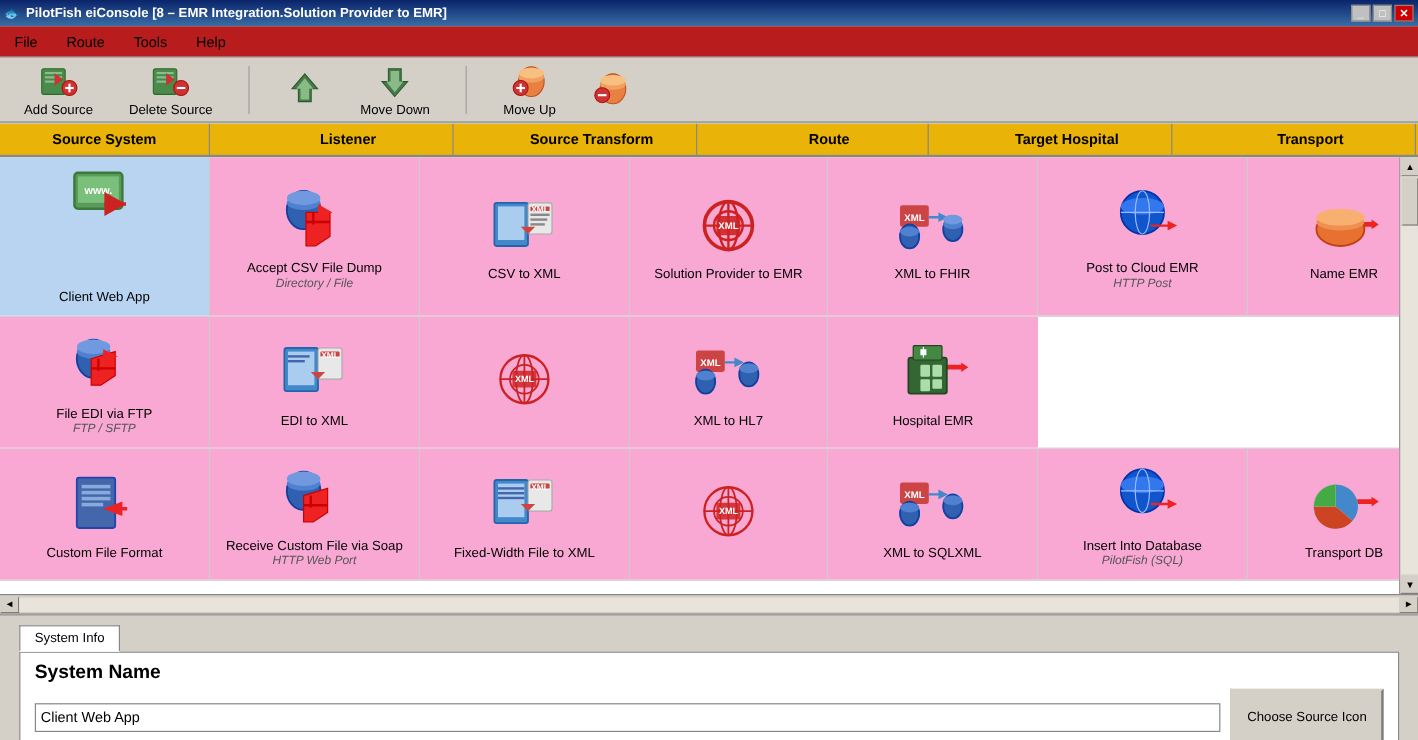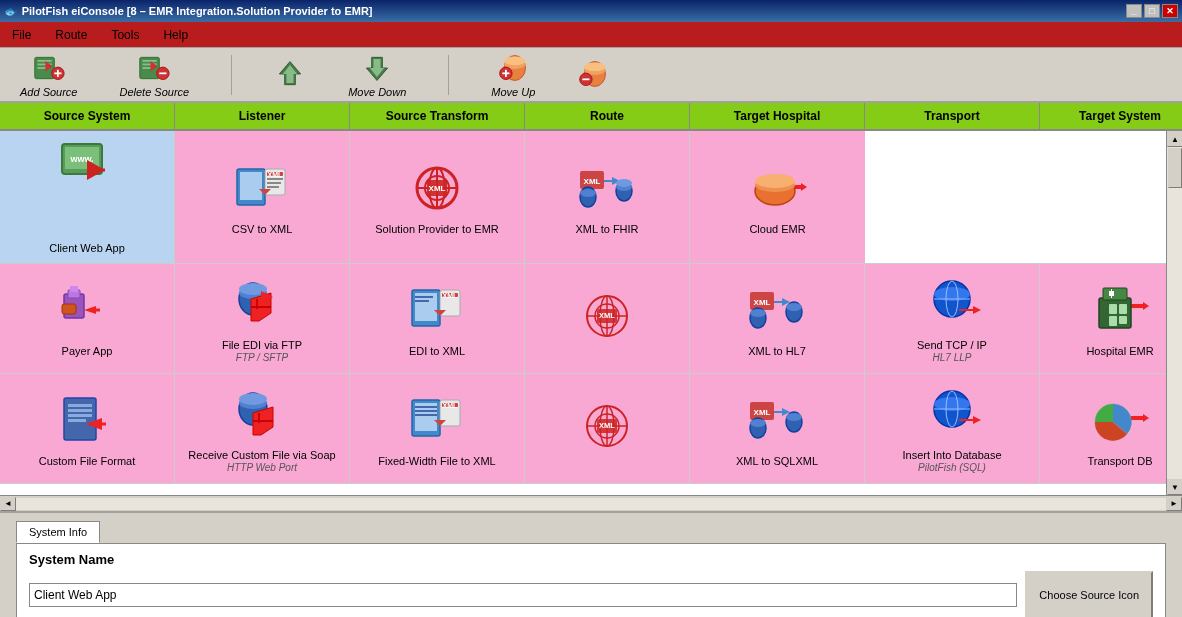--- a/index.html
+++ b/index.html
@@ -44,23 +44,22 @@
       cursor: pointer;
     }
     
     
     .toolbar {
       background: #d4d0c8;
       height: 55px;
       display: flex;
       align-items: center;
       padding: 4px 20px;
-      gap: 42px;
+      gap: 30px;
       border-bottom: 2px solid #a0a0a0;
-      font-style: italic;
     }
     .toolbar-btn {
       display: flex;
       flex-direction: column;
       align-items: center;
       cursor: pointer;
       gap: 2px;
     }
     .toolbar-icon {
       width: 32px; height: 32px;
@@ -85,22 +84,23 @@
       flex: 1;
       display: flex;
       flex-direction: column;
       overflow: hidden;
       background: white;
     }
     
     .col-headers {
       display: grid;
       grid-template-columns: 175px 175px 175px 165px 175px 175px 160px;
-      background: #84cc16;
+      background: #eab308;
       border-bottom: 2px solid #888;
+      gap: 28px;
     }
     .col-header {
       text-align: center;
       padding: 6px 4px;
       font-size: 12px;
       font-weight: bold;
       border-right: 1px solid #888;
     }
     .col-header:last-child { border-right: none; }
     
@@ -186,21 +186,21 @@
       border: 1px solid #888;
       padding: 8px 12px;
       font-size: 12px;
     }
     .form-row {
       display: flex;
       align-items: center;
       gap: 8px;
       margin-top: 4px;
     }
-    .form-label { font-size: 13px; font-weight: bold; min-width: 80px; }
+    .form-label { font-size: 16px; font-weight: bold; min-width: 80px; }
     .form-input {
       flex: 1;
       height: 24px;
       border: 1px solid #888;
       padding: 0 4px;
       font-size: 12px;
       background: white;
     }
     .form-btn {
       padding: 16px 12px;
@@ -365,20 +365,35 @@
                 <rect x="5" y="2" width="40" height="30" rx="3" fill="#5a9a5a" stroke="#3a7a3a" stroke-width="2"></rect>
                 <rect x="8" y="5" width="34" height="22" fill="#7ac07a"></rect>
                 <text x="25" y="20" text-anchor="middle" font-size="9" font-weight="bold" fill="white">www.</text>
                 <polygon points="30,18 48,28 30,38" fill="#cc2222"></polygon>
                 <line x1="30" y1="28" x2="48" y2="28" stroke="#cc2222" stroke-width="3"></line>
               </svg>
             </div>
             <span class="cell-label">Client Web App</span>
           </div>
 
+          <div class="grid-cell">
+            <div class="cell-icon">
+              <svg width="58" height="55" viewBox="0 0 58 55">
+                <ellipse cx="20" cy="20" rx="14" ry="16" fill="#3060b0" stroke="#1040a0" stroke-width="1.5"></ellipse>
+                <ellipse cx="20" cy="14" rx="14" ry="6" fill="#5080d0"></ellipse>
+                <ellipse cx="20" cy="10" rx="14" ry="6" fill="#7099e0"></ellipse>
+                <polygon points="22,22 42,22 42,42 30,50 22,50" fill="#ee2222" stroke="#cc0000" stroke-width="1"></polygon>
+                <line x1="28" y1="22" x2="28" y2="32" stroke="#cc0000" stroke-width="2"></line>
+                <line x1="22" y1="30" x2="42" y2="30" stroke="#cc0000" stroke-width="2"></line>
+                <polygon points="32,15 44,22 32,29" fill="#ee2222"></polygon>
+              </svg>
+            </div>
+            <span class="cell-label">Accept CSV File Dump</span>
+            <span class="cell-sublabel">Directory / File</span>
+          </div>
 
           <div class="grid-cell">
             <div class="cell-icon">
               <svg width="58" height="55" viewBox="0 0 58 55">
                 <rect x="4" y="8" width="28" height="36" rx="2" fill="#4488cc" stroke="#2266aa" stroke-width="1.5"></rect>
                 <rect x="7" y="11" width="22" height="28" fill="#aaccee"></rect>
                 <rect x="32" y="8" width="20" height="26" rx="2" fill="#e8e8e8" stroke="#aaaaaa" stroke-width="1"></rect>
                 <rect x="34" y="11" width="16" height="4" rx="1" fill="#cc4444"></rect>
                 <text x="42" y="16" text-anchor="middle" font-size="7" font-weight="bold" fill="white">XML</text>
                 <rect x="34" y="17" width="16" height="2" fill="#888"></rect>
@@ -414,49 +429,49 @@
                 <ellipse cx="46" cy="30" rx="8" ry="10" fill="#3060b0" stroke="#1040a0" stroke-width="1.5"></ellipse>
                 <ellipse cx="46" cy="26" rx="8" ry="4" fill="#5080d0"></ellipse>
                 <ellipse cx="46" cy="22" rx="8" ry="4" fill="#7099e0"></ellipse>
                 <ellipse cx="10" cy="36" rx="8" ry="10" fill="#3060b0" stroke="#1040a0" stroke-width="1.5"></ellipse>
                 <ellipse cx="10" cy="32" rx="8" ry="4" fill="#5080d0"></ellipse>
               </svg>
             </div>
             <span class="cell-label">XML to FHIR</span>
           </div>
 
+          <div class="grid-cell">
+            <div class="cell-icon">
+              <svg width="58" height="55" viewBox="0 0 58 55">
+                <circle cx="29" cy="22" r="18" fill="#1155cc" stroke="#0033aa" stroke-width="1.5"></circle>
+                <ellipse cx="29" cy="17" rx="18" ry="7" fill="#3377ee"></ellipse>
+                <line x1="11" y1="22" x2="47" y2="22" stroke="#99bbff" stroke-width="1"></line>
+                <ellipse cx="29" cy="22" rx="6" ry="18" fill="none" stroke="#99bbff" stroke-width="1"></ellipse>
+                <polygon points="36,32 50,32 50,29 58,33 50,37 50,34 36,34" fill="#ee2222"></polygon>
+              </svg>
+            </div>
+            <span class="cell-label">Post to Cloud EMR</span>
+            <span class="cell-sublabel">HTTP Post</span>
+          </div>
 
           <div class="grid-cell">
             <div class="cell-icon">
               <svg width="58" height="55" viewBox="0 0 58 55">
                 <polygon points="42,24 52,24 52,22 58,26 52,30 52,28 42,28" fill="#ee2222"></polygon>
                 <ellipse cx="26" cy="30" rx="20" ry="14" fill="#e87030" stroke="#c04010" stroke-width="1.5"></ellipse>
                 <ellipse cx="26" cy="24" rx="20" ry="7" fill="#f09050"></ellipse>
                 <ellipse cx="26" cy="20" rx="20" ry="7" fill="#f8b070"></ellipse>
               </svg>
             </div>
-            <span class="cell-label">Cloud EMR</span>
+            <span class="cell-label">Name EMR</span>
           </div>
         </div>
 
         <div class="grid-row">
 
-          <div class="grid-cell">
-            <div class="cell-icon">
-              <svg width="58" height="55" viewBox="0 0 58 55">
-                <rect x="6" y="12" width="20" height="24" rx="2" fill="#9955bb" stroke="#7733aa" stroke-width="1.5"></rect>
-                <rect x="10" y="8" width="12" height="8" rx="1" fill="#bb77dd" stroke="#8844bb" stroke-width="1"></rect>
-                <rect x="12" y="4" width="8" height="6" rx="1" fill="#cc88ee"></rect>
-                <rect x="4" y="22" width="14" height="10" rx="2" fill="#cc5522" stroke="#aa3300" stroke-width="1"></rect>
-                <polygon points="26,28 38,24 38,32" fill="#ee2222"></polygon>
-                <line x1="32" y1="28" x2="42" y2="28" stroke="#ee2222" stroke-width="3"></line>
-              </svg>
-            </div>
-            <span class="cell-label">Payer App</span>
-          </div>
 
           <div class="grid-cell">
             <div class="cell-icon">
               <svg width="58" height="55" viewBox="0 0 58 55">
                 <ellipse cx="20" cy="22" rx="14" ry="16" fill="#3060b0" stroke="#1040a0" stroke-width="1.5"></ellipse>
                 <ellipse cx="20" cy="16" rx="14" ry="6" fill="#5080d0"></ellipse>
                 <ellipse cx="20" cy="12" rx="14" ry="6" fill="#7099e0"></ellipse>
                 <polygon points="18,22 38,16 38,36 26,44 18,44" fill="#ee2222" stroke="#cc0000" stroke-width="1"></polygon>
                 <line x1="24" y1="22" x2="24" y2="32" stroke="#cc0000" stroke-width="2"></line>
                 <line x1="18" y1="30" x2="38" y2="30" stroke="#cc0000" stroke-width="2"></line>
@@ -505,33 +520,20 @@
                 <polygon points="26,19 34,19 34,16 42,20 34,24 34,21 26,21" fill="#4488cc"></polygon>
                 <ellipse cx="46" cy="30" rx="8" ry="10" fill="#3060b0" stroke="#1040a0" stroke-width="1.5"></ellipse>
                 <ellipse cx="46" cy="25" rx="8" ry="4" fill="#5080d0"></ellipse>
                 <ellipse cx="10" cy="36" rx="8" ry="10" fill="#3060b0" stroke="#1040a0" stroke-width="1.5"></ellipse>
                 <ellipse cx="10" cy="31" rx="8" ry="4" fill="#5080d0"></ellipse>
               </svg>
             </div>
             <span class="cell-label">XML to HL7</span>
           </div>
 
-          <div class="grid-cell">
-            <div class="cell-icon">
-              <svg width="58" height="55" viewBox="0 0 58 55">
-                <circle cx="29" cy="22" r="18" fill="#1155cc" stroke="#0033aa" stroke-width="1.5"></circle>
-                <ellipse cx="29" cy="17" rx="18" ry="7" fill="#3377ee"></ellipse>
-                <line x1="11" y1="22" x2="47" y2="22" stroke="#99bbff" stroke-width="1"></line>
-                <ellipse cx="29" cy="22" rx="6" ry="18" fill="none" stroke="#99bbff" stroke-width="1"></ellipse>
-                <polygon points="36,32 50,32 50,29 58,33 50,37 50,34 36,34" fill="#ee2222"></polygon>
-              </svg>
-            </div>
-            <span class="cell-label">Send TCP / IP</span>
-            <span class="cell-sublabel">HL7 LLP</span>
-          </div>
 
           <div class="grid-cell">
             <div class="cell-icon">
               <svg width="58" height="55" viewBox="0 0 58 55">
                 <polygon points="40,22 52,22 52,20 58,24 52,28 52,26 40,26" fill="#ee2222"></polygon>
                 <rect x="8" y="16" width="32" height="30" rx="2" fill="#336633" stroke="#224422" stroke-width="1.5"></rect>
                 <rect x="12" y="6" width="24" height="12" rx="1" fill="#448844" stroke="#224422" stroke-width="1"></rect>
                 <rect x="18" y="9" width="5" height="5" fill="white"></rect>
                 <rect x="20" y="7" width="1" height="9" fill="white"></rect>
                 <rect x="18" y="22" width="8" height="10" rx="1" fill="#aaddaa"></rect>

